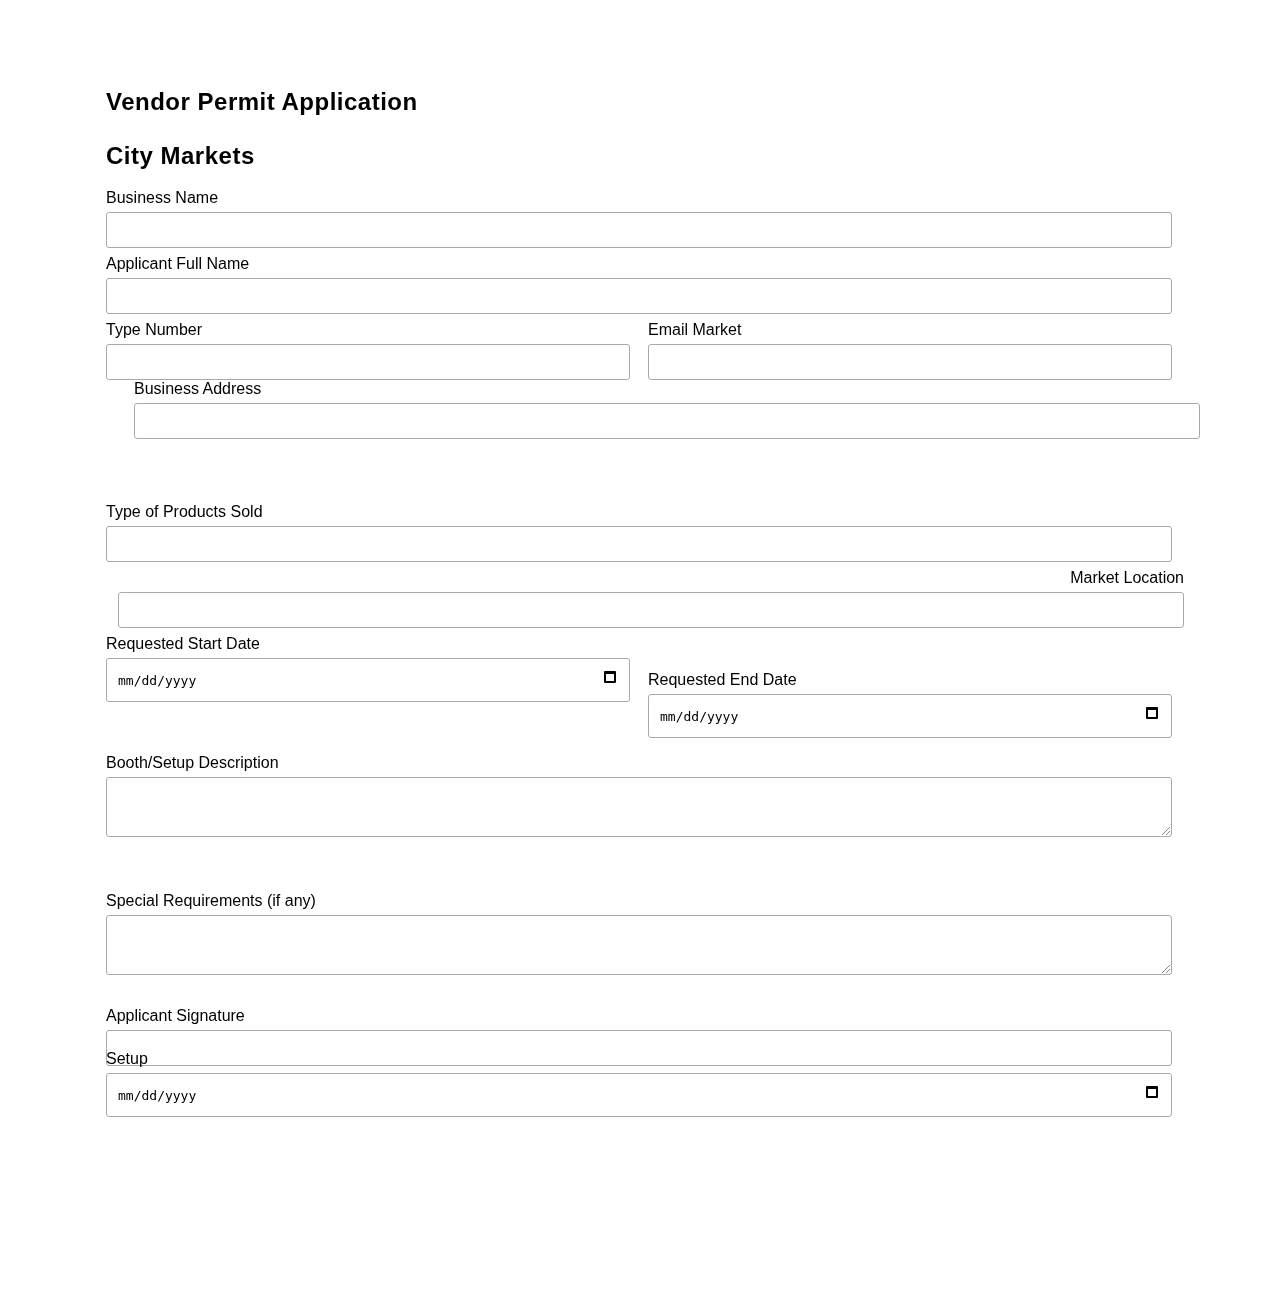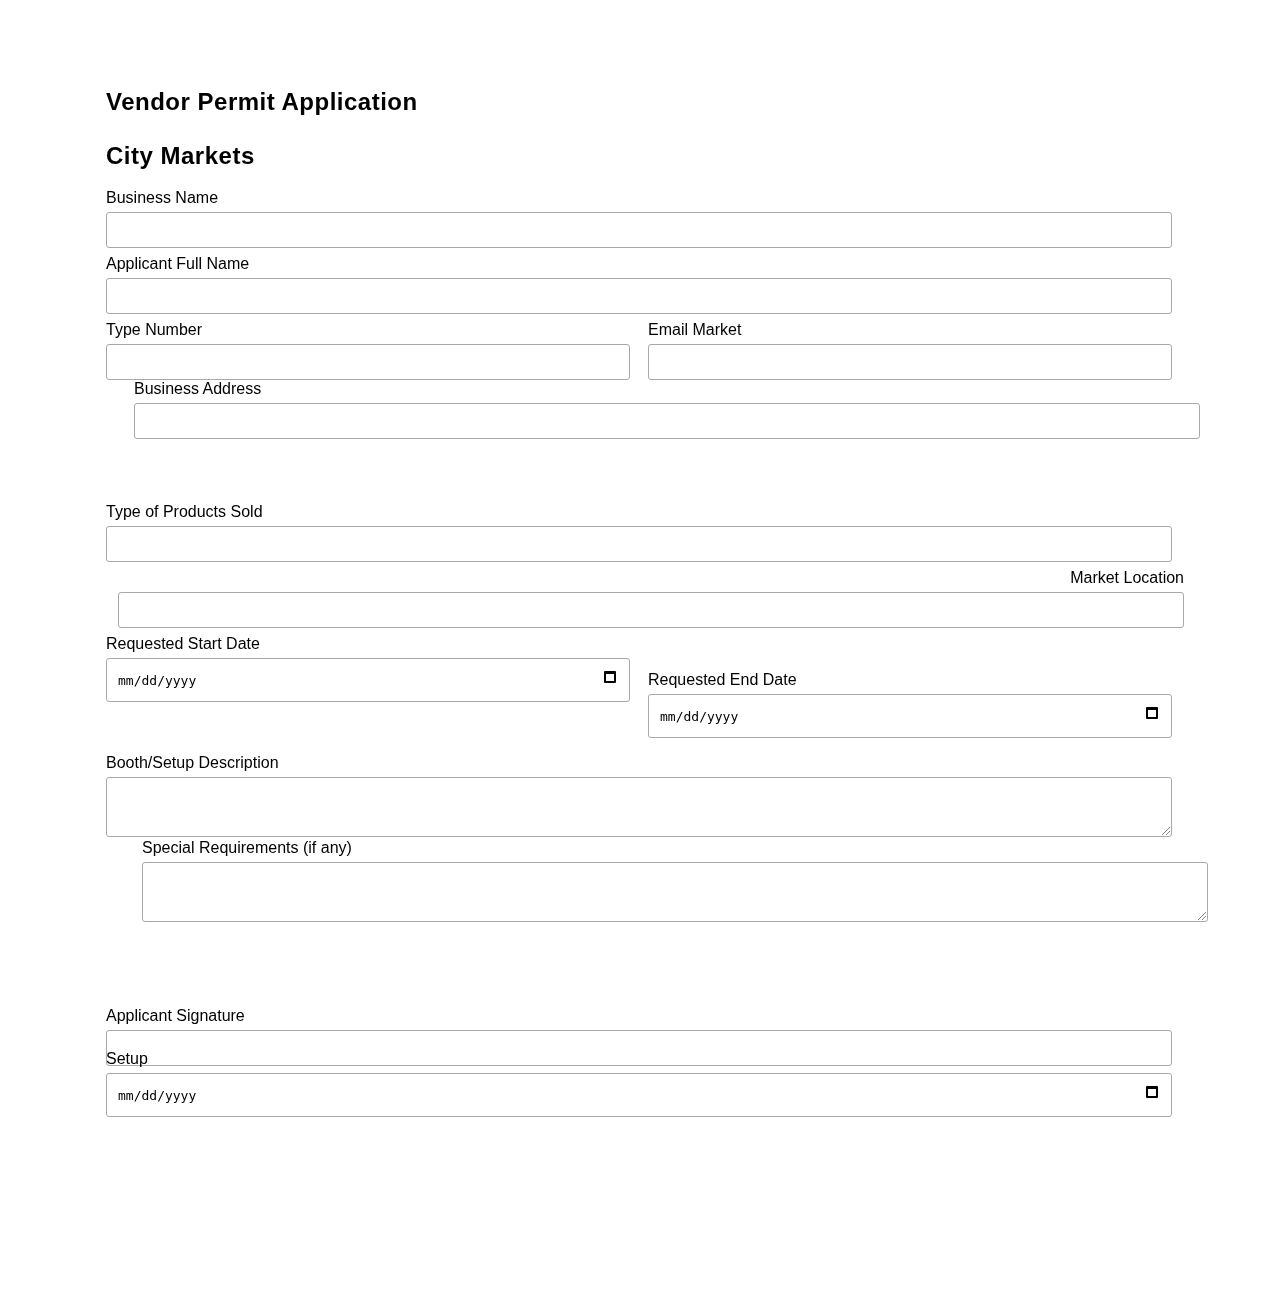--- a/index.html
+++ b/index.html
@@ -105,21 +105,21 @@
     </div>
   </div>
 
   <div class="field" style="top:754px;left:0;width:1066px;">
     <label>Booth/Setup Description</label>
     <div class="ctl textarea">
       <span class="grip"></span>
     </div>
   </div>
 
-  <div class="field" style="top:839px;left:0;width:1066px;margin-left:36px;">
+  <div class="field" style="top:892px;left:0;width:1066px;">
     <label>Special Requirements (if any)</label>
     <div class="ctl textarea">
       <span class="grip"></span>
     </div>
   </div>
 
   <div class="field" style="top:984px;left:0;width:1066px;margin-top:23px;">
     <label>Applicant Signature</label>
     <div class="ctl input"></div>
   </div>

